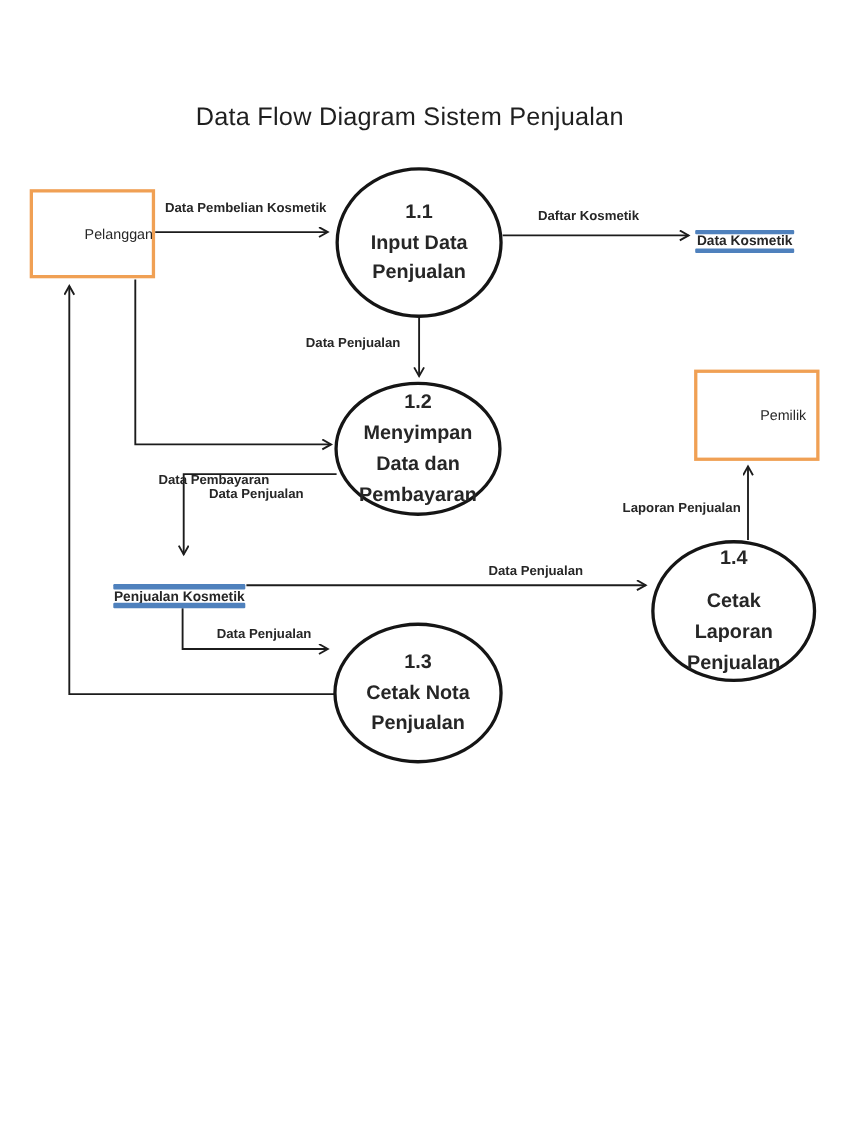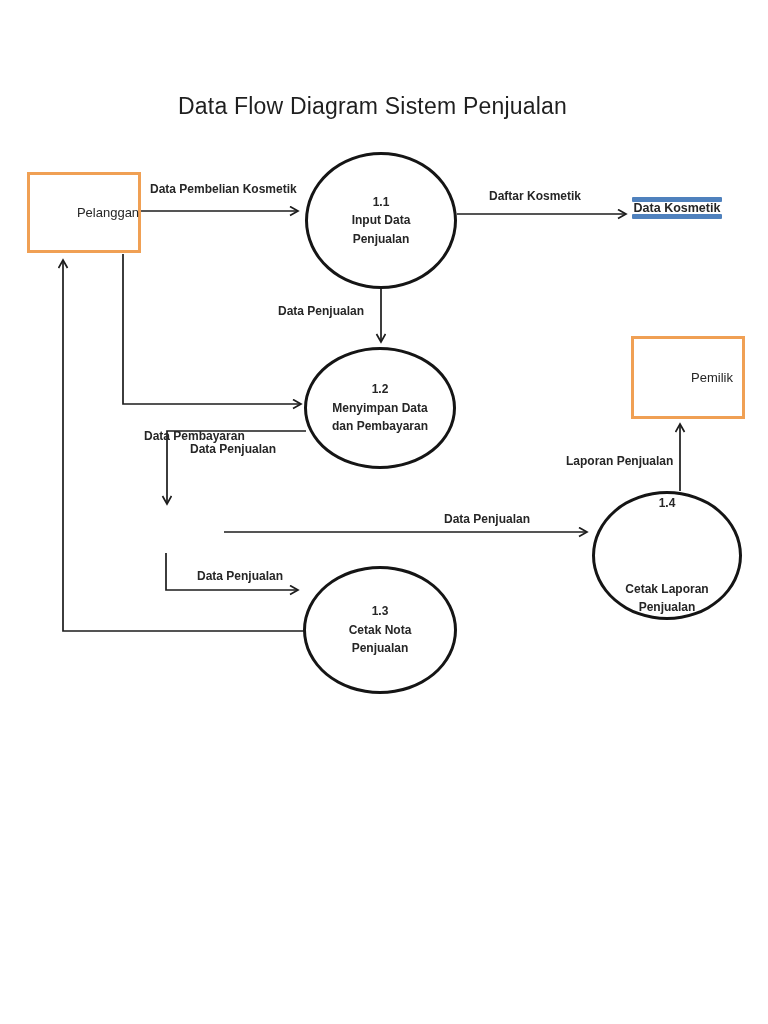--- a/index.html
+++ b/index.html
@@ -59,31 +59,31 @@
   .process {
     position: absolute;
     background: #ffffff;
     border: 3.5px solid #151515;
     border-radius: 50%;
     display: flex;
     flex-direction: column;
     align-items: center;
     justify-content: center;
     text-align: center;
-    font-size: 12px;
+    font-size: 18px;
     font-weight: 700;
     color: var(--ink);
   }
   .p-code { line-height: 1.55; }
   .p-name { width: 114px; line-height: 1.55; }
   .datastore {
     position: absolute;
     display: flex;
     flex-direction: column;
-    justify-content: flex-start;
+    justify-content: flex-end;
     text-align: center;
     font-size: 12.5px;
     font-weight: 700;
     color: var(--ink);
   }
   .ds-bar {
     height: 4.5px;
     background: var(--datastore-bar);
     border-radius: 1px;
   }
@@ -142,20 +142,25 @@
   <div class="process" style="left:592px; top:491px; width:150px; height:129px;justify-content:space-between;">
     <div class="p-code">1.4</div>
     <div class="p-name">Cetak Laporan Penjualan</div>
   </div>
 
   <div class="datastore" style="left:632px; top:197px; width:90px; height:33px;">
     <div class="ds-bar"></div>
     <div class="ds-label">Data Kosmetik</div>
     <div class="ds-bar"></div>
   </div>
+  <div class="datastore" style="left:103px; top:513px; width:120px; height:40px;">
+    <div class="ds-bar" style="height:5px;"></div>
+    <div class="ds-label">Penjualan Kosmetik</div>
+    <div class="ds-bar" style="height:5px;"></div>
+  </div>
 
   <div class="flow-label" style="left:150px; top:182px;">Data Pembelian Kosmetik</div>
   <div class="flow-label" style="left:489px; top:189px;">Daftar Kosmetik</div>
   <div class="flow-label" style="left:278px; top:304px;">Data Penjualan</div>
   <div class="flow-label" style="left:144px; top:381px;margin-top:48px;">Data Pembayaran</div>
   <div class="flow-label" style="left:190px; top:442px;">Data Penjualan</div>
   <div class="flow-label" style="left:444px; top:512px;">Data Penjualan</div>
   <div class="flow-label" style="left:197px; top:569px;">Data Penjualan</div>
   <div class="flow-label" style="left:566px; top:454px;">Laporan Penjualan</div>
 

